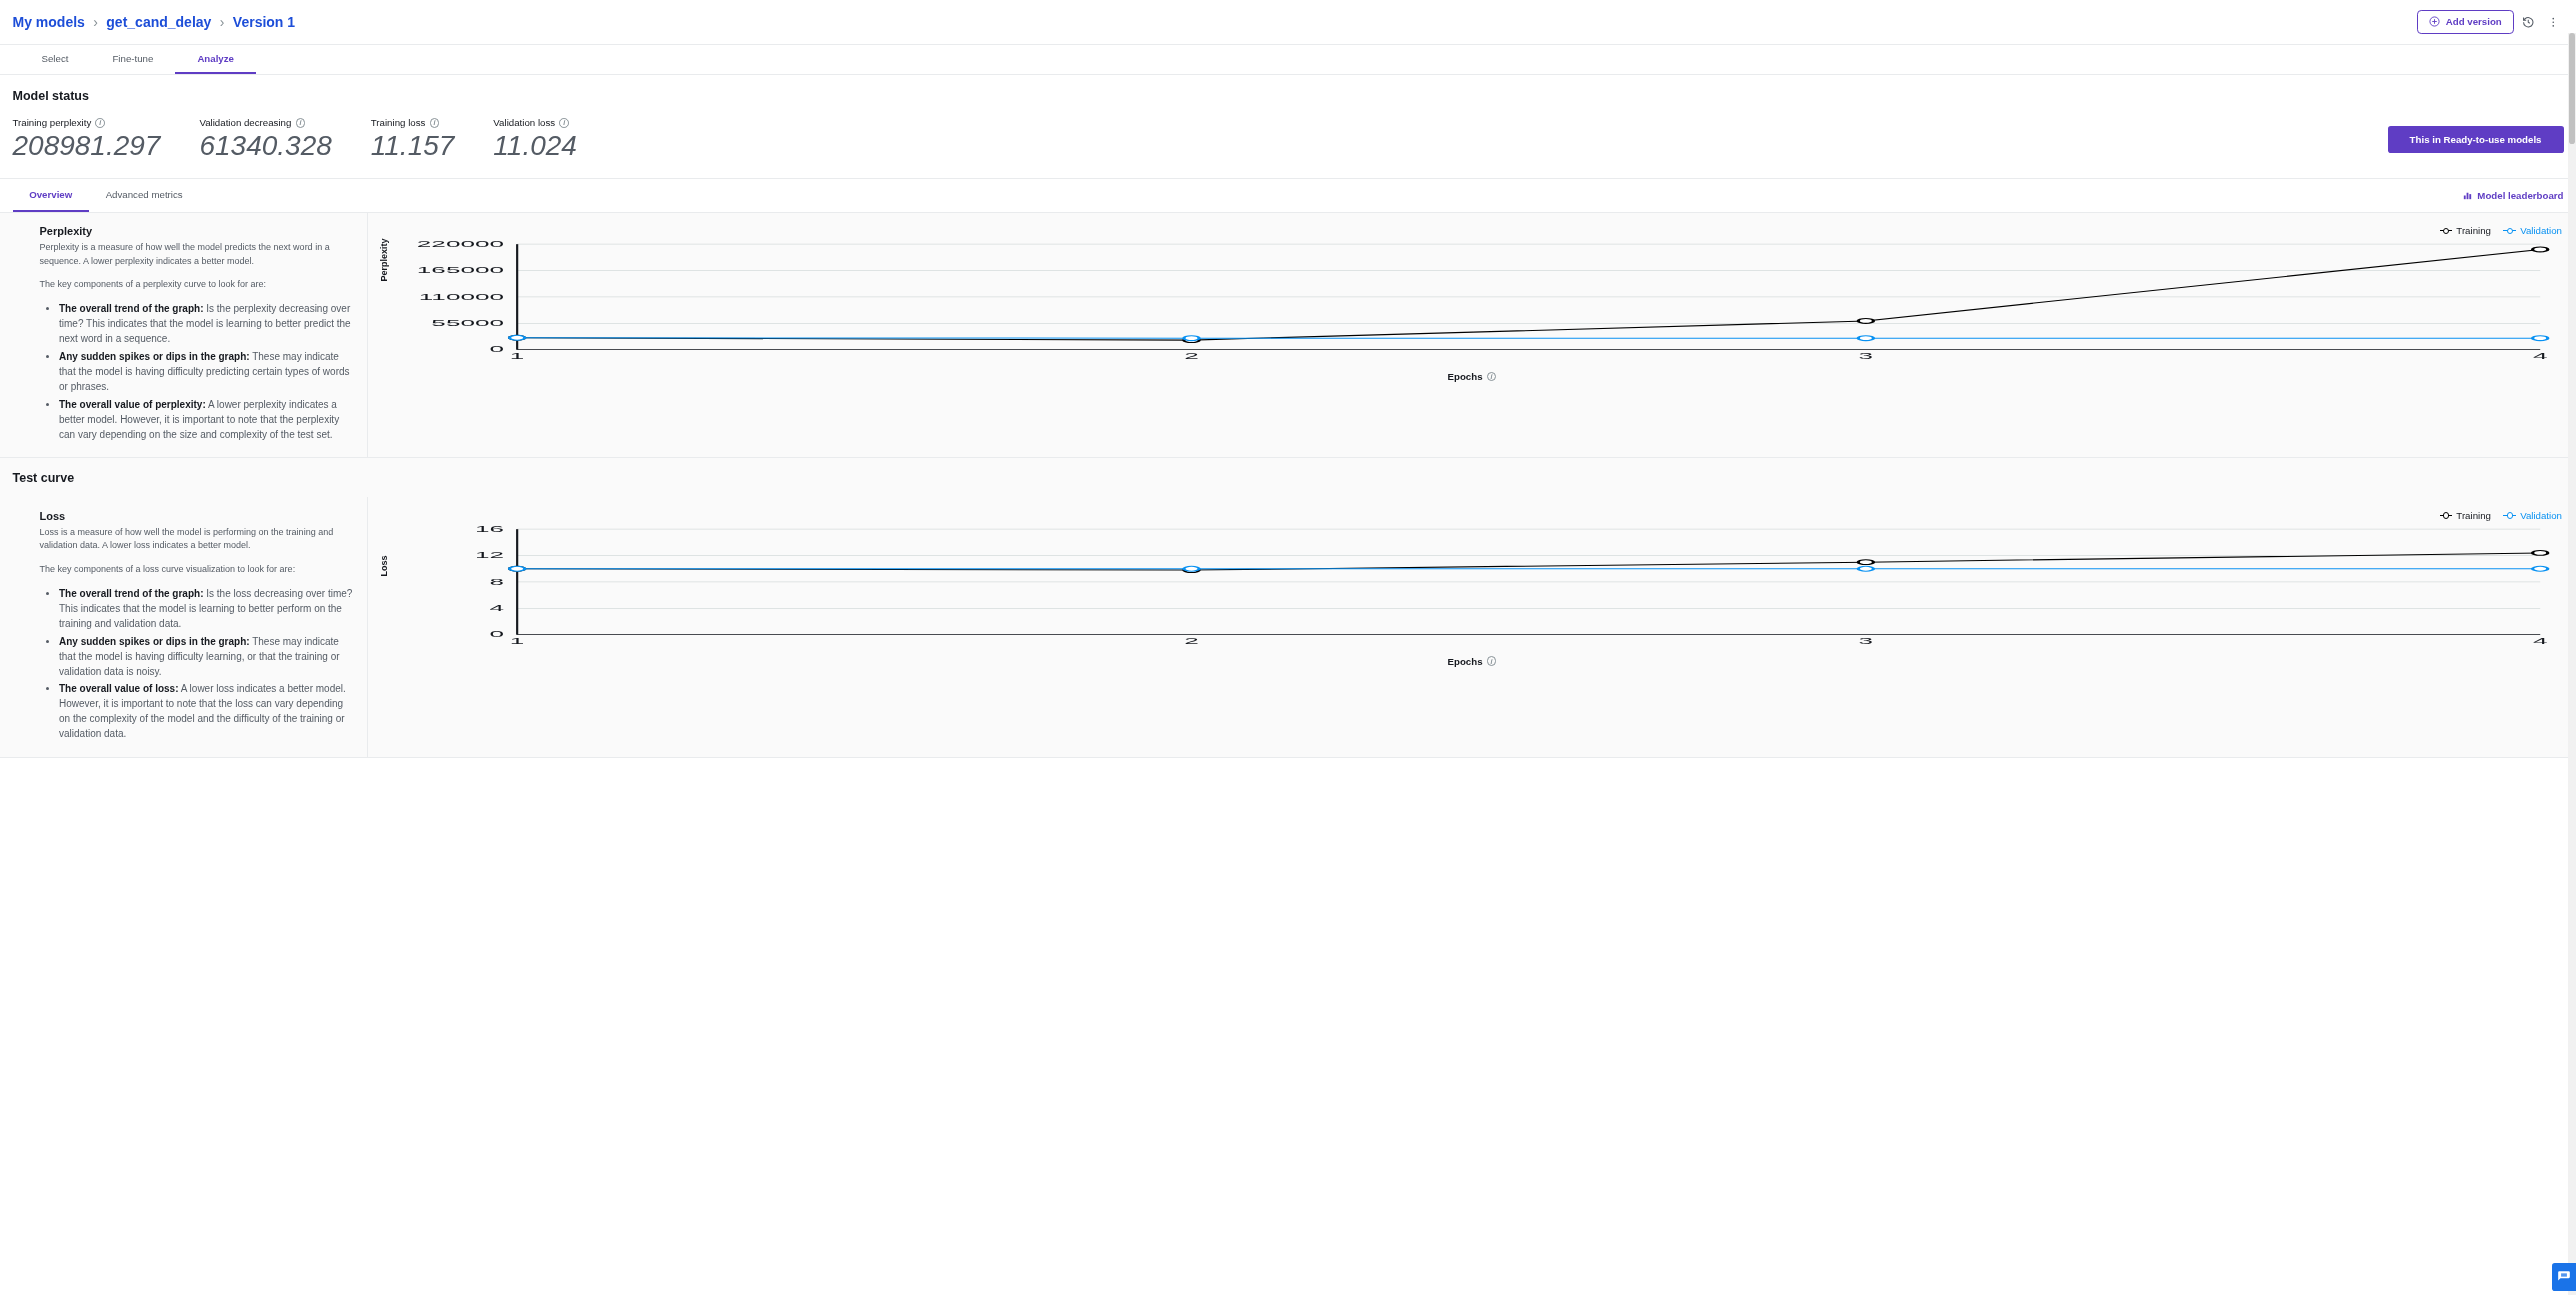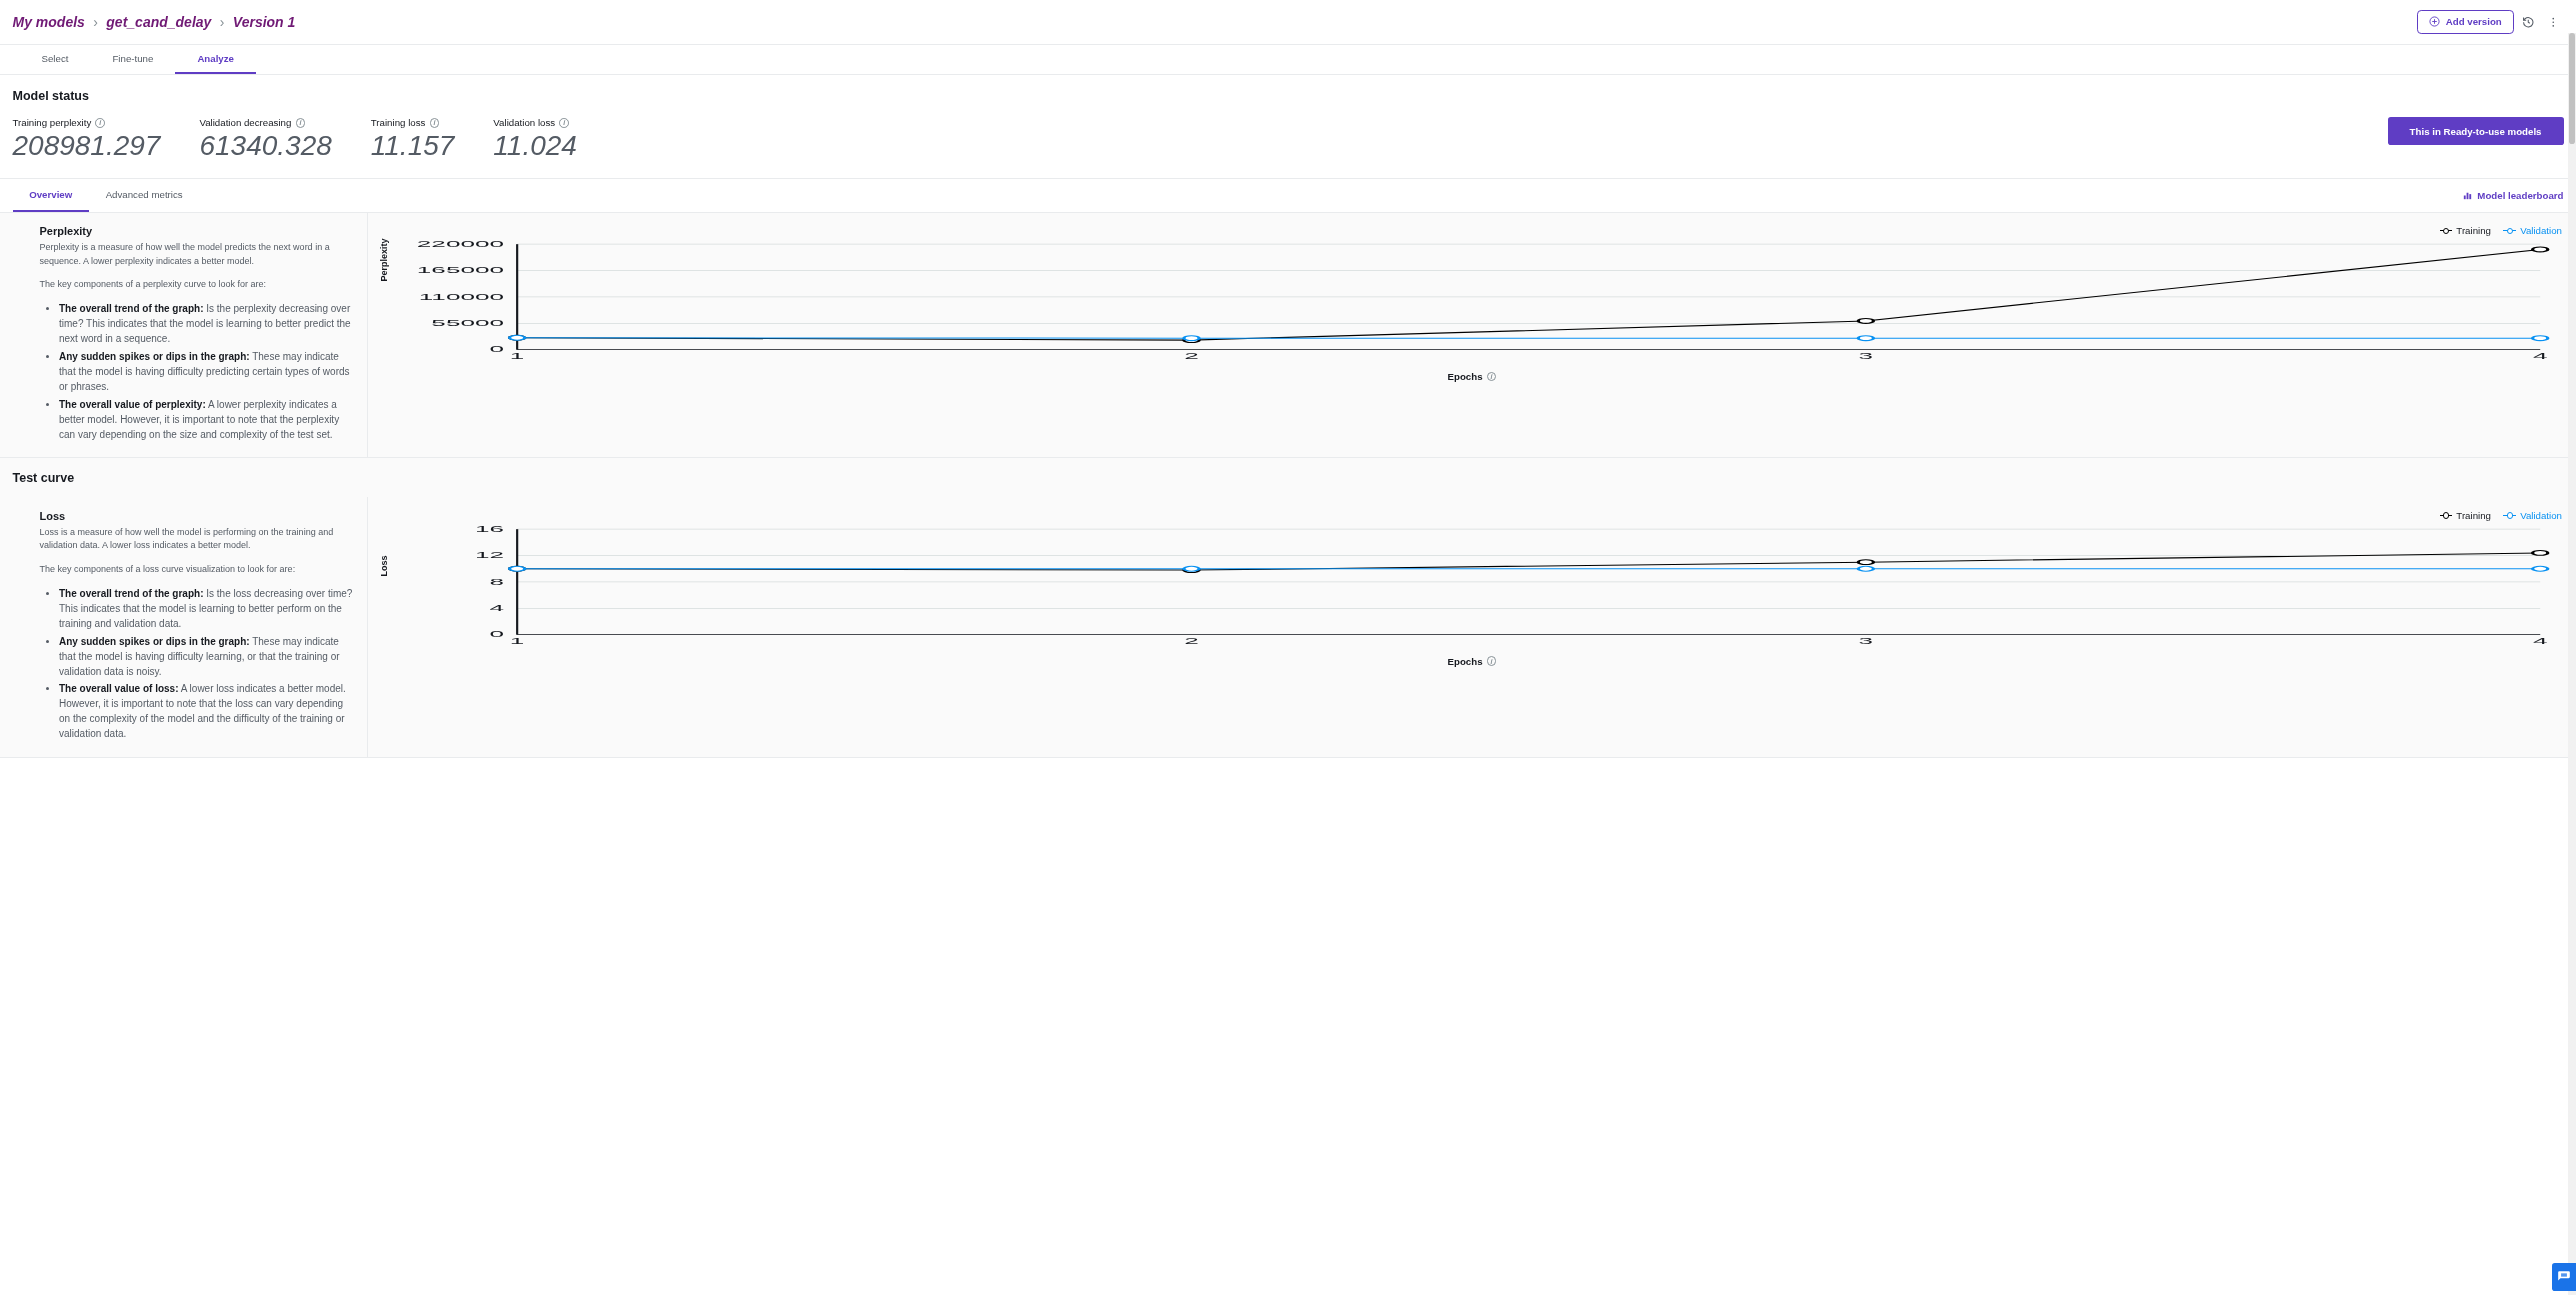--- a/index.html
+++ b/index.html
@@ -1,37 +1,37 @@
 <!DOCTYPE html>
 <html style="font-size:11px"><head>
 <meta charset="utf-8">
 <style>
   * { box-sizing: border-box; margin: 0; padding: 0; }
   body { font-family: "Amazon Ember", "Helvetica Neue", Arial, sans-serif; color: #16191f; background: #fff; font-size: 9.7px; }
 
   
   .topbar { display: flex; align-items: center; justify-content: space-between; padding: 9.7px 12.5px; border-bottom: 0.7px solid #e9ebed; }
   .breadcrumb { display: flex; align-items: center; gap: 8.4px; font-size: 14px; font-weight: 700; }
-  .breadcrumb .crumb-link { font-weight: 700; color: #701a75; cursor: pointer; font-style: italic; }
+  .breadcrumb .crumb-link { font-weight: 700; color: #1d4ed8; cursor: pointer; }
   .breadcrumb .sep { color: #879196; font-weight: 400; }
   .topbar-actions { display: flex; align-items: center; gap: 4px; }
   .btn-outline { display: flex; align-items: center; gap: 5.6px; border: 0.7px solid #5f3dc4; color: #5f3dc4; background: #fff; padding: 5.6px 11px; border-radius: 4.2px; font-weight: 700; cursor: pointer; font-size: 9.7px; }
   .icon-btn { background: none; border: none; padding: 4.2px; cursor: pointer; color: #545b64; display: flex; align-items: center; }
   .icon-btn svg { width: 12.5px; height: 12.5px; }
   .plus-circle { width: 11px; height: 11px; }
 
   
   .main-tabs { display: flex; border-bottom: 0.7px solid #e9ebed; padding: 0 19.5px; }
   .main-tab { padding: 8.4px 22px; color: #545b64; font-weight: 400; cursor: pointer; border-bottom: 2.1px solid transparent; }
   .main-tab.active { color: #5f3dc4; font-weight: 700; border-bottom-color: #5f3dc4; }
 
   
   .status-block { padding: 14px 12.5px 16.7px; border-bottom: 0.7px solid #e9ebed; }
   .status-title { font-size: 12.5px; font-weight: 700; margin-bottom: 14px; }
-  .status-row { display: flex; align-items: flex-start; gap: 39px; }
+  .status-row { display: flex; align-items: center; gap: 39px; }
   .metric .metric-label { font-size: 9.7px; color: #16191f; display: flex; align-items: center; gap: 4.2px; margin-bottom: 1.4px; }
   .metric .metric-value { font-size: 28px; font-weight: 300; color: #545b64; font-family: "Helvetica Neue", Arial, sans-serif; font-style: italic; }
   .info-ico { width: 9.7px; height: 9.7px; border: 0.7px solid #879196; border-radius: 50%; display: inline-flex; align-items: center; justify-content: center; font-size: 7px; color: #879196; font-style: italic; font-weight: 700; }
   .spacer-flex { flex: 1; }
   .btn-primary { background: #5f3dc4; color: #fff; border: none; padding: 8.4px 22px; font-weight: 700; border-radius: 2.8px; cursor: pointer; font-size: 9.7px; }
 
   
   .sub-tabs-row { display: flex; align-items: center; justify-content: space-between; border-bottom: 0.7px solid #e9ebed; padding: 0 12.5px; }
   .sub-tabs { display: flex; }
   .sub-tab { padding: 9.7px 16.7px; color: #545b64; cursor: pointer; border-bottom: 2.1px solid transparent; font-weight: 400; }

